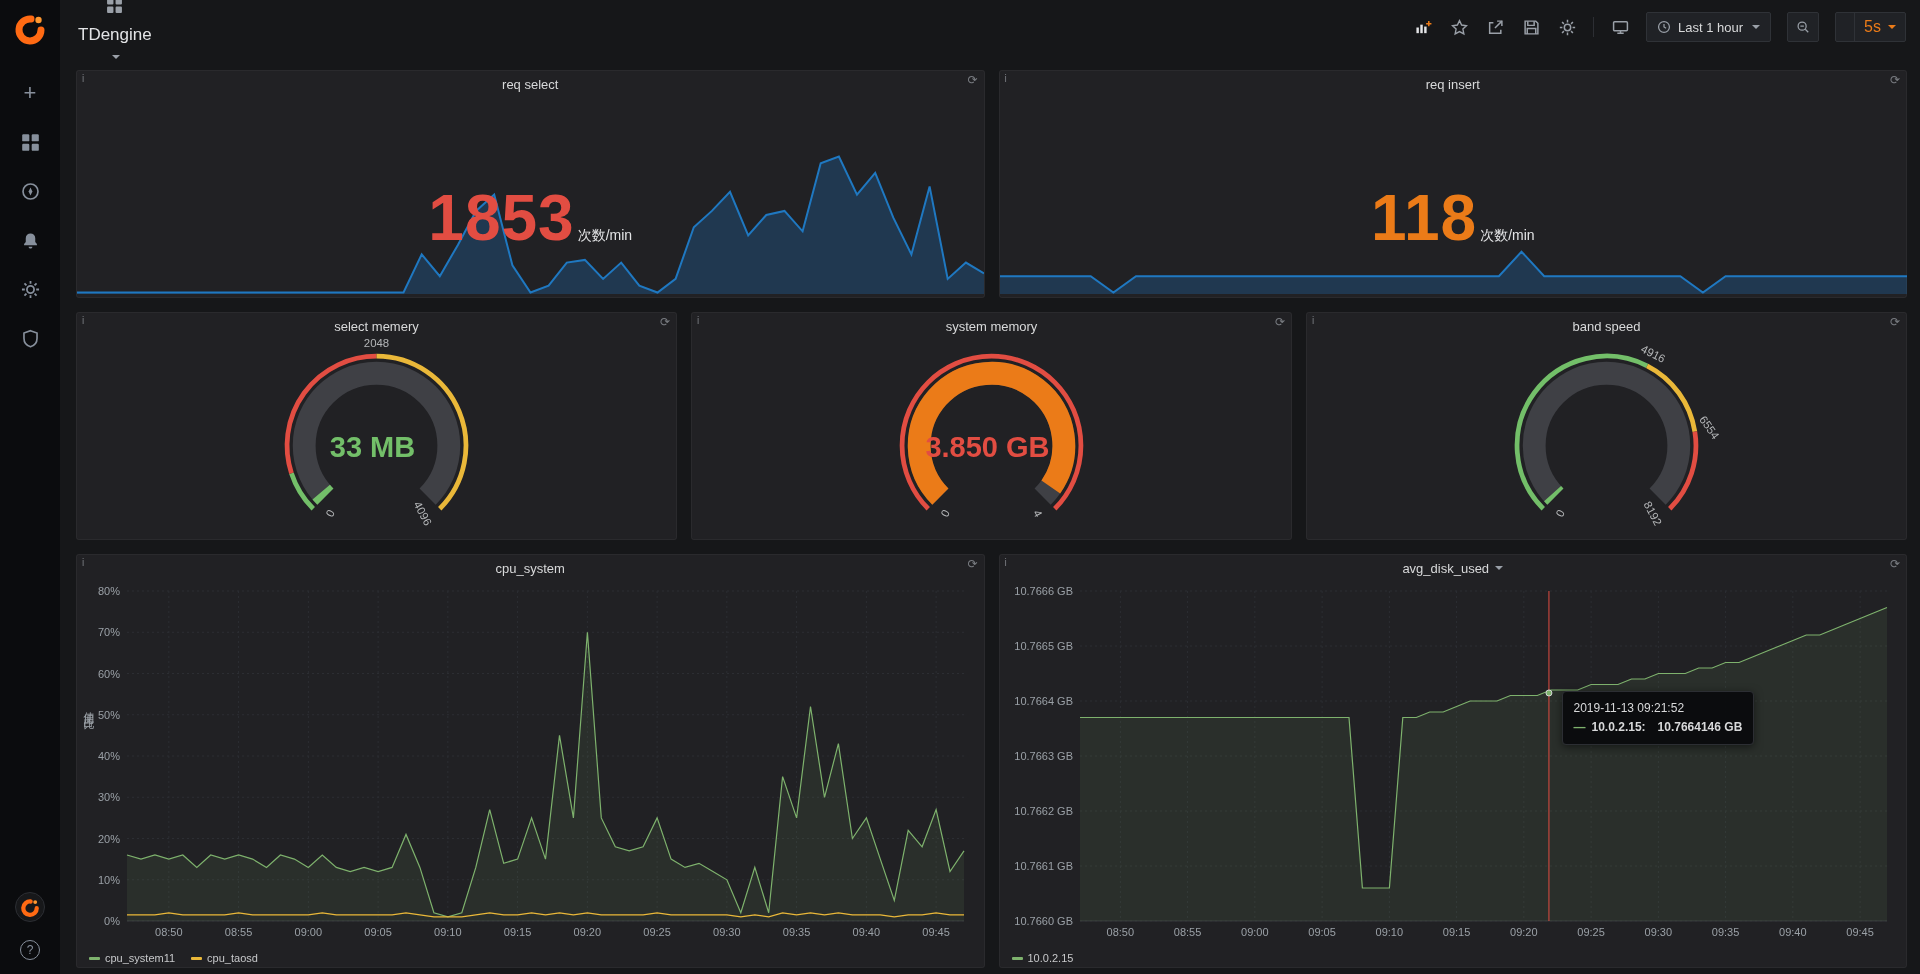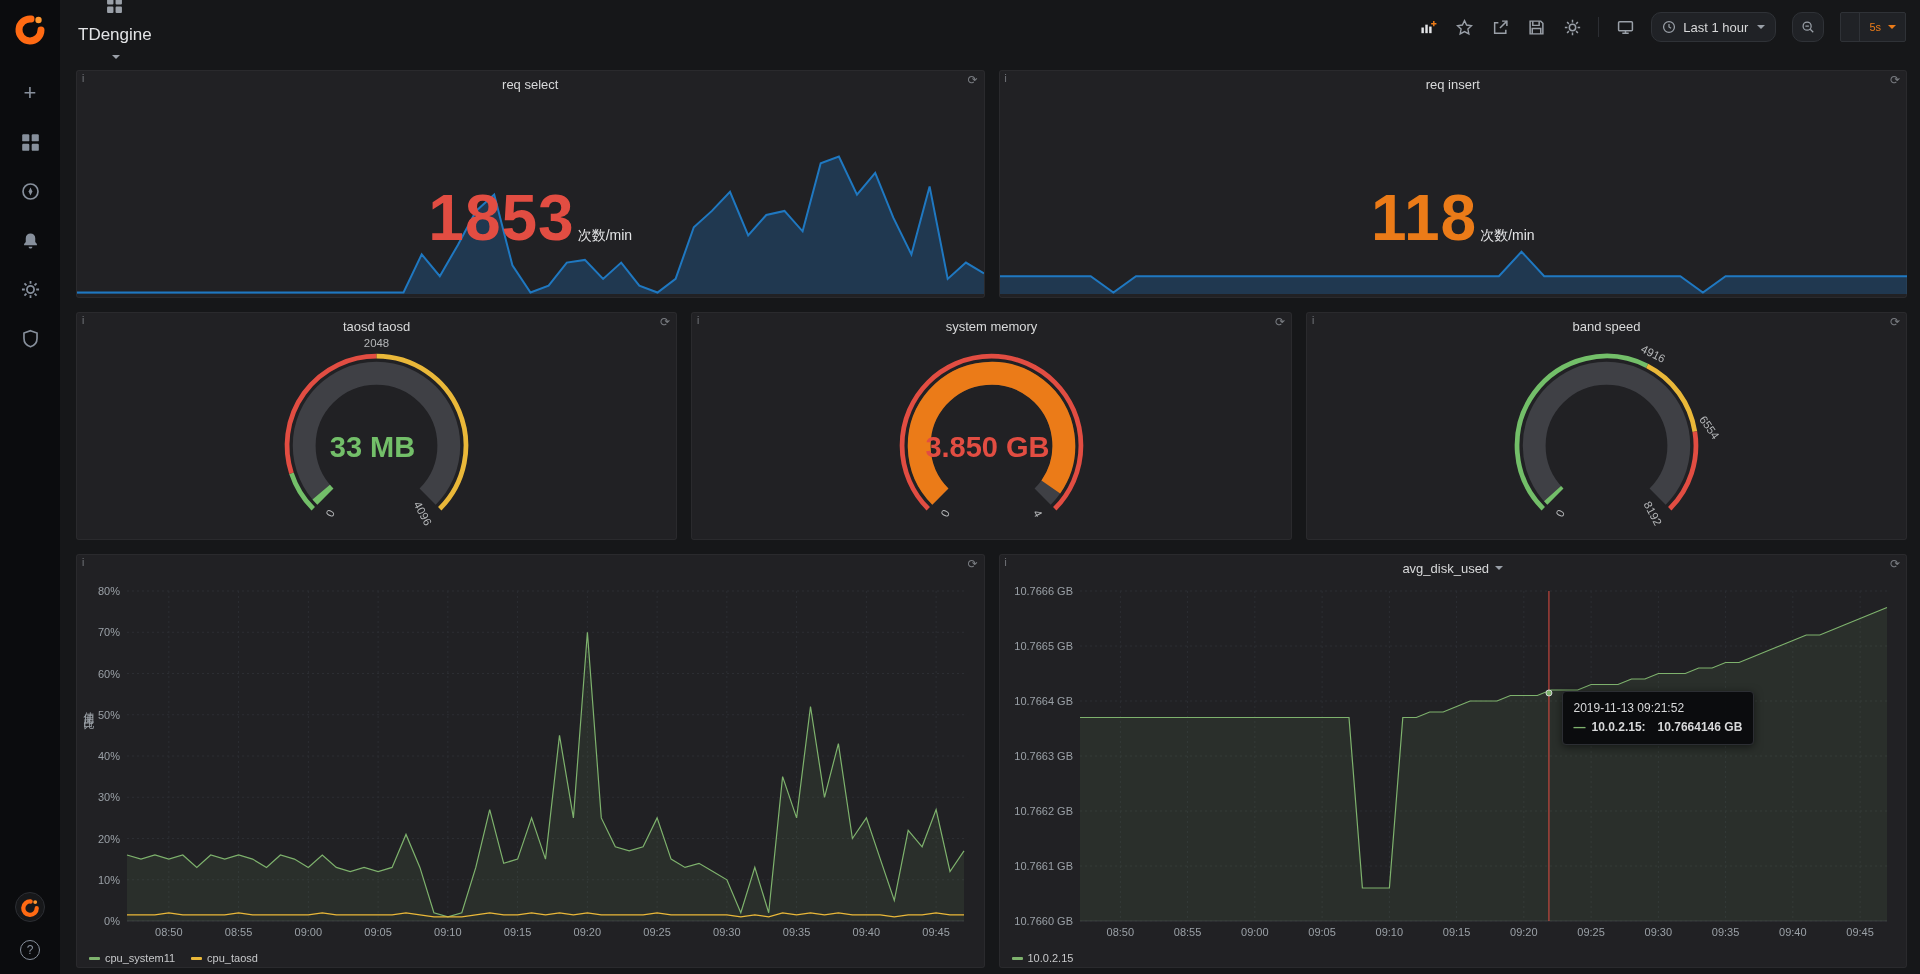--- a/index.html
+++ b/index.html
@@ -26,26 +26,26 @@
   .nav-left { display:flex; align-items:center; gap:10px;flex-direction:column; }
   .nav-left svg { width:18px; height:18px; color:#9aa0a8; }
   .dash-title { font-size:17px; font-weight:500; color:#e3e4e6; cursor:pointer; }
   .caret { width:0; height:0; border-left:4px solid transparent; border-right:4px solid transparent;
     border-top:4px solid #9aa0a8; display:inline-block; margin-left:2px; }
   .nav-right { display:flex; align-items:center; gap:16px; color:#9aa0a8; }
   .nav-icon { width:20px; height:20px; display:flex; align-items:center; justify-content:center; cursor:pointer; }
   .nav-icon svg { width:17px; height:17px; }
   .nav-divider { width:1px; height:20px; background:#2c2e33; }
   .nav-btn { display:flex; align-items:center; gap:7px; height:30px; padding:0 10px;
-    background:#202226; border:1px solid #2f3237; border-radius:10px; cursor:pointer; font-size:13px; color:#d8d9da; }
+    background:#202226; border:1px solid #2f3237; border-radius:2px; cursor:pointer; font-size:13px; color:#d8d9da; }
   .nav-btn svg { width:14px; height:14px; color:#9aa0a8; }
   .nav-group { display:flex; align-items:center; height:30px; background:#202226; border:1px solid #2f3237; border-radius:2px; }
   .nav-group .seg { padding:0 9px; height:100%; display:flex; align-items:center; gap:5px; cursor:pointer; }
   .nav-group .seg + .seg { border-left:1px solid #2f3237; }
-  .refresh-val { color:#eb7b18; font-size:11px; }
+  .refresh-val { color:#eb7b18; font-size:16px; }
 
   
   .dashboard { position:fixed; left:60px; top:54px; right:0; bottom:0; padding:16px 13px 6px 16px;
     display:flex; flex-direction:column; gap:14px; }
   .row { display:flex; gap:14px; }
   .row1, .row2 { height:228px; }
   .row3 { flex:1; }
   .panel { position:relative; flex:1; background:#212124; border:1px solid rgba(255,255,255,0.045); border-radius:3px; }
   .panel-title { position:absolute; top:0; left:0; right:0; height:26px; display:flex; align-items:center;
     justify-content:center; gap:4px; font-size:13px; font-weight:500; color:#d8d9da; cursor:pointer; z-index:5; }
@@ -249,21 +249,21 @@
             <polygon points="0,140 0.0,122.2 22.7,122.2 45.4,122.2 68.0,122.2 90.7,122.2 113.4,138.5 136.0,122.2 158.7,122.2 181.4,122.2 204.1,122.2 226.8,122.2 249.4,122.2 272.1,122.2 294.8,122.2 317.4,122.2 340.1,122.2 362.8,122.2 385.5,122.2 408.2,122.2 430.8,122.2 453.5,122.2 476.2,122.2 498.9,122.2 521.5,97.7 544.2,122.2 566.9,122.2 589.6,122.2 612.2,122.2 634.9,122.2 657.6,122.2 680.3,122.2 702.9,138.5 725.6,122.2 748.3,122.2 770.9,122.2 793.6,122.2 816.3,122.2 839.0,122.2 861.6,122.2 884.3,122.2 907.0,122.2 907,140" fill="#1f78c1" fill-opacity="0.28"></polygon>
             <polyline points="0.0,122.2 22.7,122.2 45.4,122.2 68.0,122.2 90.7,122.2 113.4,138.5 136.0,122.2 158.7,122.2 181.4,122.2 204.1,122.2 226.8,122.2 249.4,122.2 272.1,122.2 294.8,122.2 317.4,122.2 340.1,122.2 362.8,122.2 385.5,122.2 408.2,122.2 430.8,122.2 453.5,122.2 476.2,122.2 498.9,122.2 521.5,97.7 544.2,122.2 566.9,122.2 589.6,122.2 612.2,122.2 634.9,122.2 657.6,122.2 680.3,122.2 702.9,138.5 725.6,122.2 748.3,122.2 770.9,122.2 793.6,122.2 816.3,122.2 839.0,122.2 861.6,122.2 884.3,122.2 907.0,122.2" fill="none" stroke="#1f78c1" stroke-width="2"></polyline>
           </svg>
         </div>
     </section>
   </div>
 
   <div class="row row2">
     <section class="panel">
       <span class="corner-info">i</span>
-      <div class="panel-title">taosd taosd</div>
+      <div class="panel-title">select memery</div>
       <span class="corner-spin">⟳</span>
       <div class="gauge-host">
           <svg viewBox="0 0 240 206" width="100%" height="100%" preserveAspectRatio="xMidYMid meet">
             <path d="M 66.26 165.74 A 76 76 0 1 1 173.74 165.74" stroke="#3f4045" stroke-width="24" fill="none"></path>
             <path d="M 53.53 178.47 A 94 94 0 0 1 30.60 141.05" stroke="#73bf69" stroke-width="5" fill="none"></path>
             <path d="M 30.60 141.05 A 94 94 0 0 1 120.00 18.00" stroke="#e24d42" stroke-width="5" fill="none"></path>
             <path d="M 120.00 18.00 A 94 94 0 0 1 186.47 178.47" stroke="#eab839" stroke-width="5" fill="none"></path>
             <path d="M 66.26 165.74 A 76 76 0 0 1 61.90 160.99" stroke="#73bf69" stroke-width="24" fill="none"></path>
             <text fill="#b4b6b8" font-size="12" text-anchor="middle" transform="translate(75.1 185.3) rotate(-62)">0</text>
             <text fill="#b4b6b8" font-size="12" text-anchor="middle" transform="translate(120.0 8.0) rotate(0)">2048</text>
@@ -303,20 +303,21 @@
             <text fill="#b4b6b8" font-size="12" text-anchor="middle" transform="translate(224.7 95.4) rotate(55)">6554</text>
             <text fill="#b4b6b8" font-size="12" text-anchor="middle" transform="translate(164.9 185.3) rotate(62)">8192</text>
           </svg>
         </div>
     </section>
   </div>
 
   <div class="row row3">
     <section class="panel">
       <span class="corner-info">i</span>
+      <div class="panel-title">cpu_system</div>
       <span class="corner-spin">⟳</span>
       <div class="ylabel-vert">使用占比</div>
       <div class="chart-host"><svg width="889" height="360">
             <line x1="42" y1="338" x2="879" y2="338" stroke="#2c2e33" stroke-width="1" stroke-dasharray="2,3"></line>
             <text x="35" y="342" text-anchor="end" fill="#9aa0a6" font-size="11">0%</text>
             <line x1="42" y1="296.75" x2="879" y2="296.75" stroke="#2c2e33" stroke-width="1" stroke-dasharray="2,3"></line>
             <text x="35" y="300.75" text-anchor="end" fill="#9aa0a6" font-size="11">10%</text>
             <line x1="42" y1="255.5" x2="879" y2="255.5" stroke="#2c2e33" stroke-width="1" stroke-dasharray="2,3"></line>
             <text x="35" y="259.5" text-anchor="end" fill="#9aa0a6" font-size="11">20%</text>
             <line x1="42" y1="214.25" x2="879" y2="214.25" stroke="#2c2e33" stroke-width="1" stroke-dasharray="2,3"></line>

